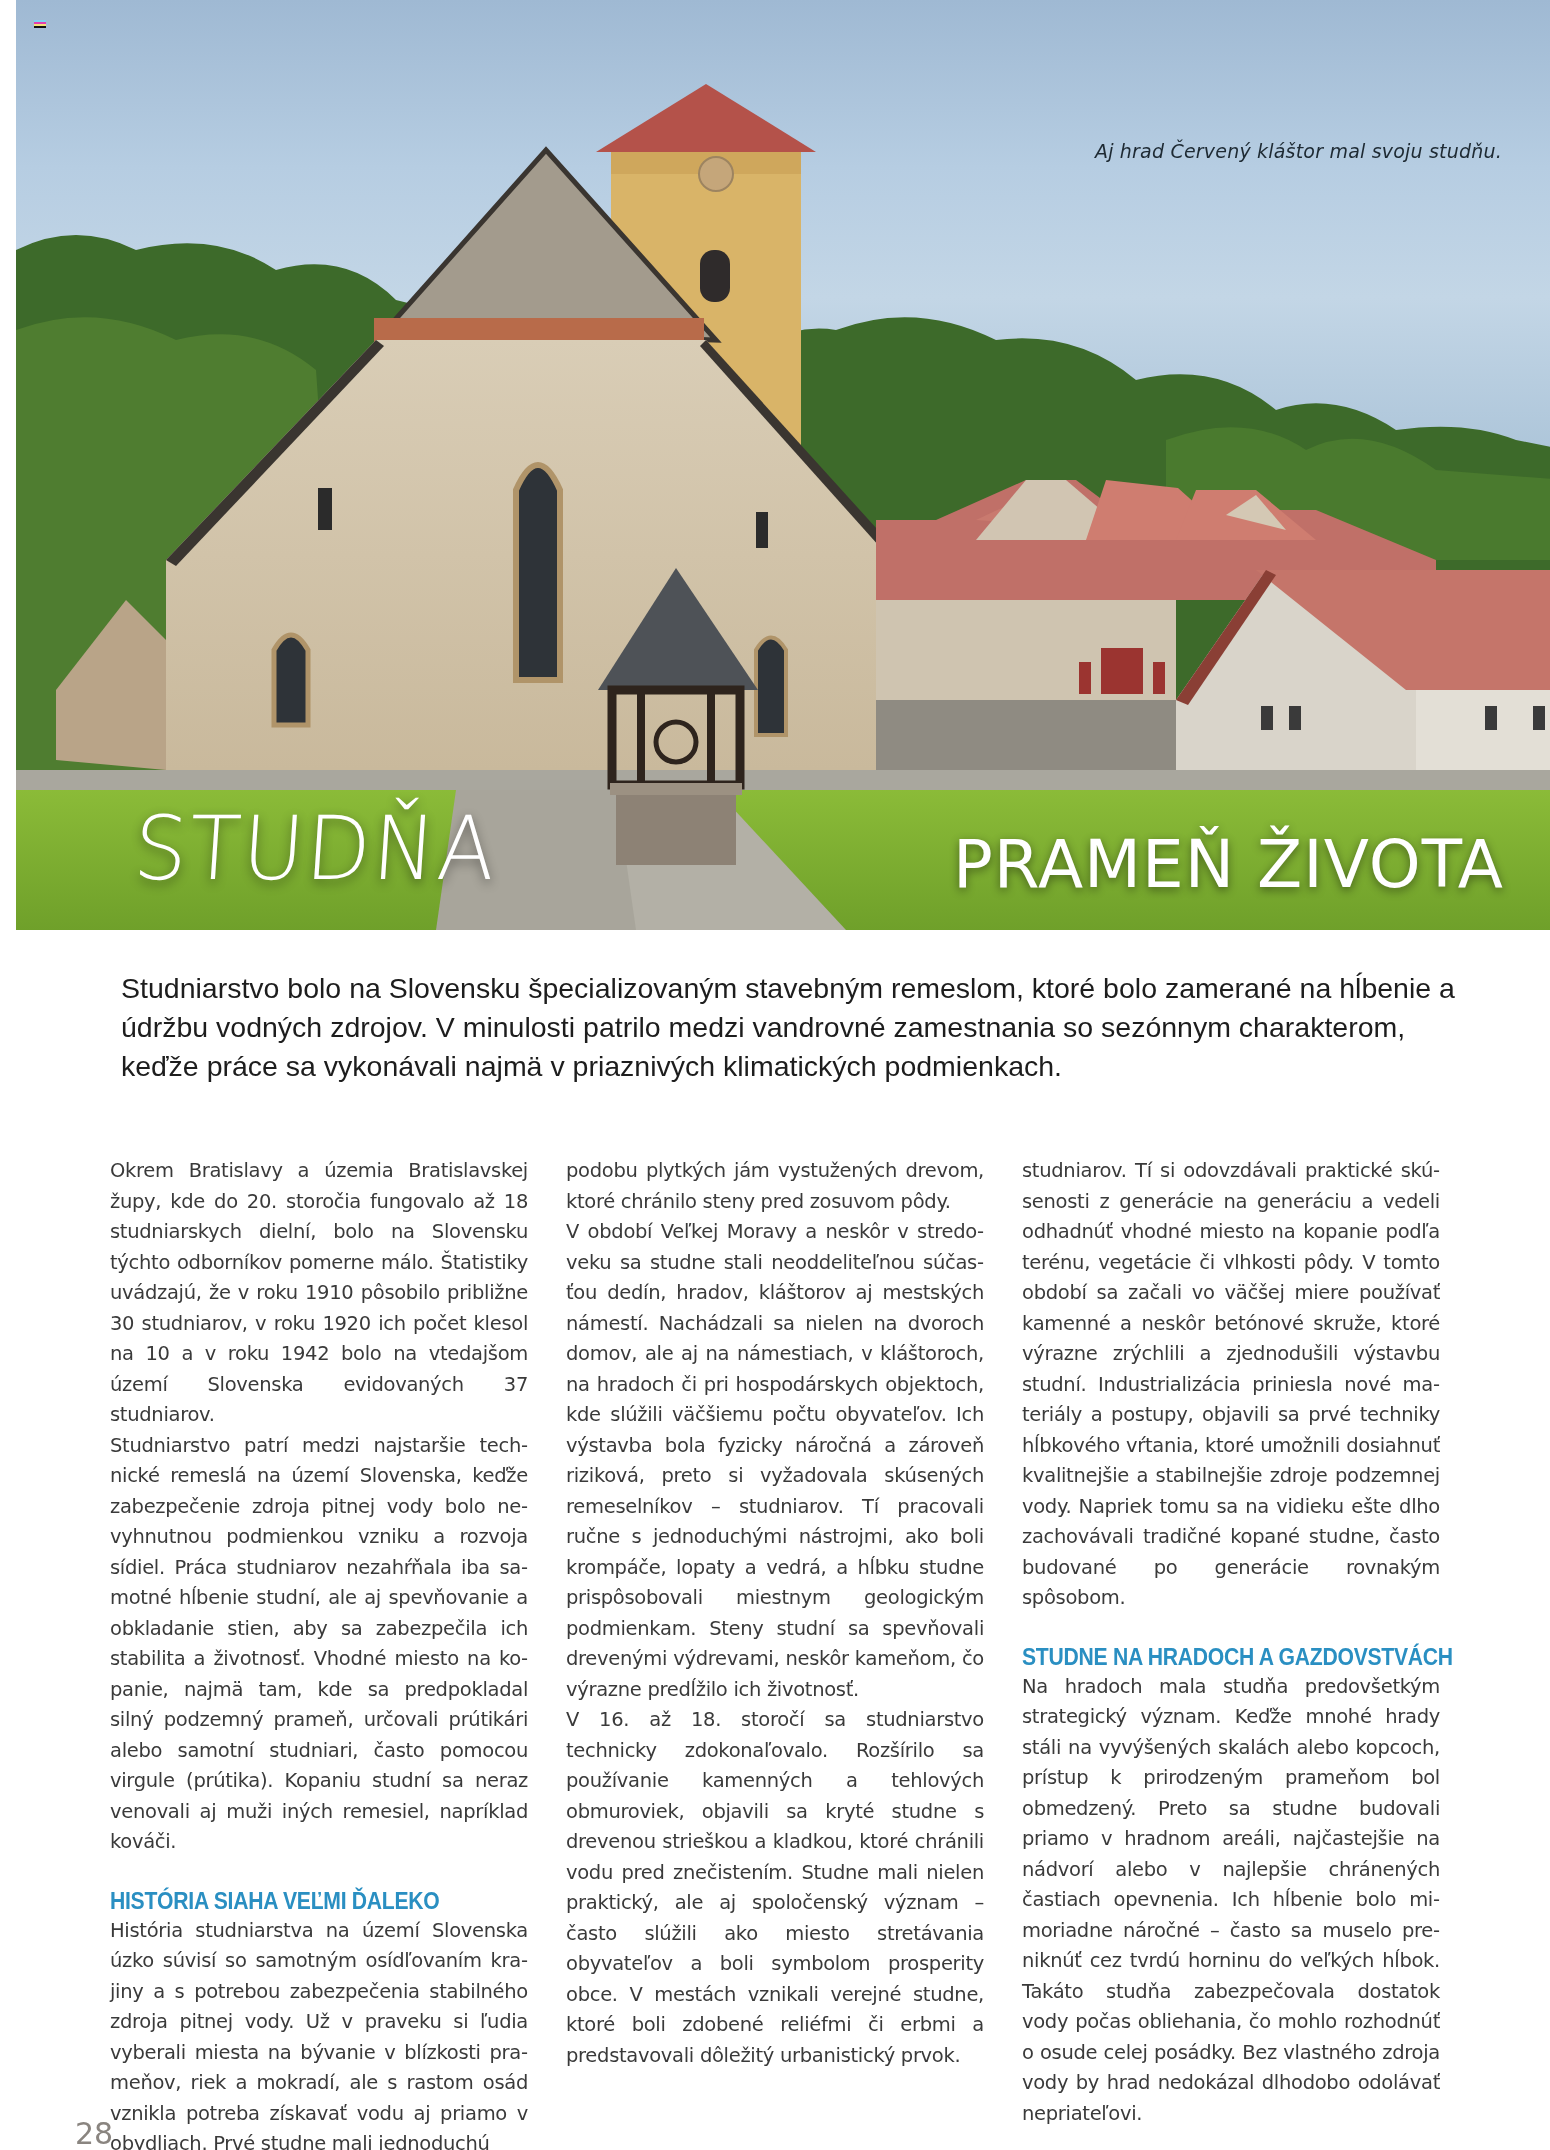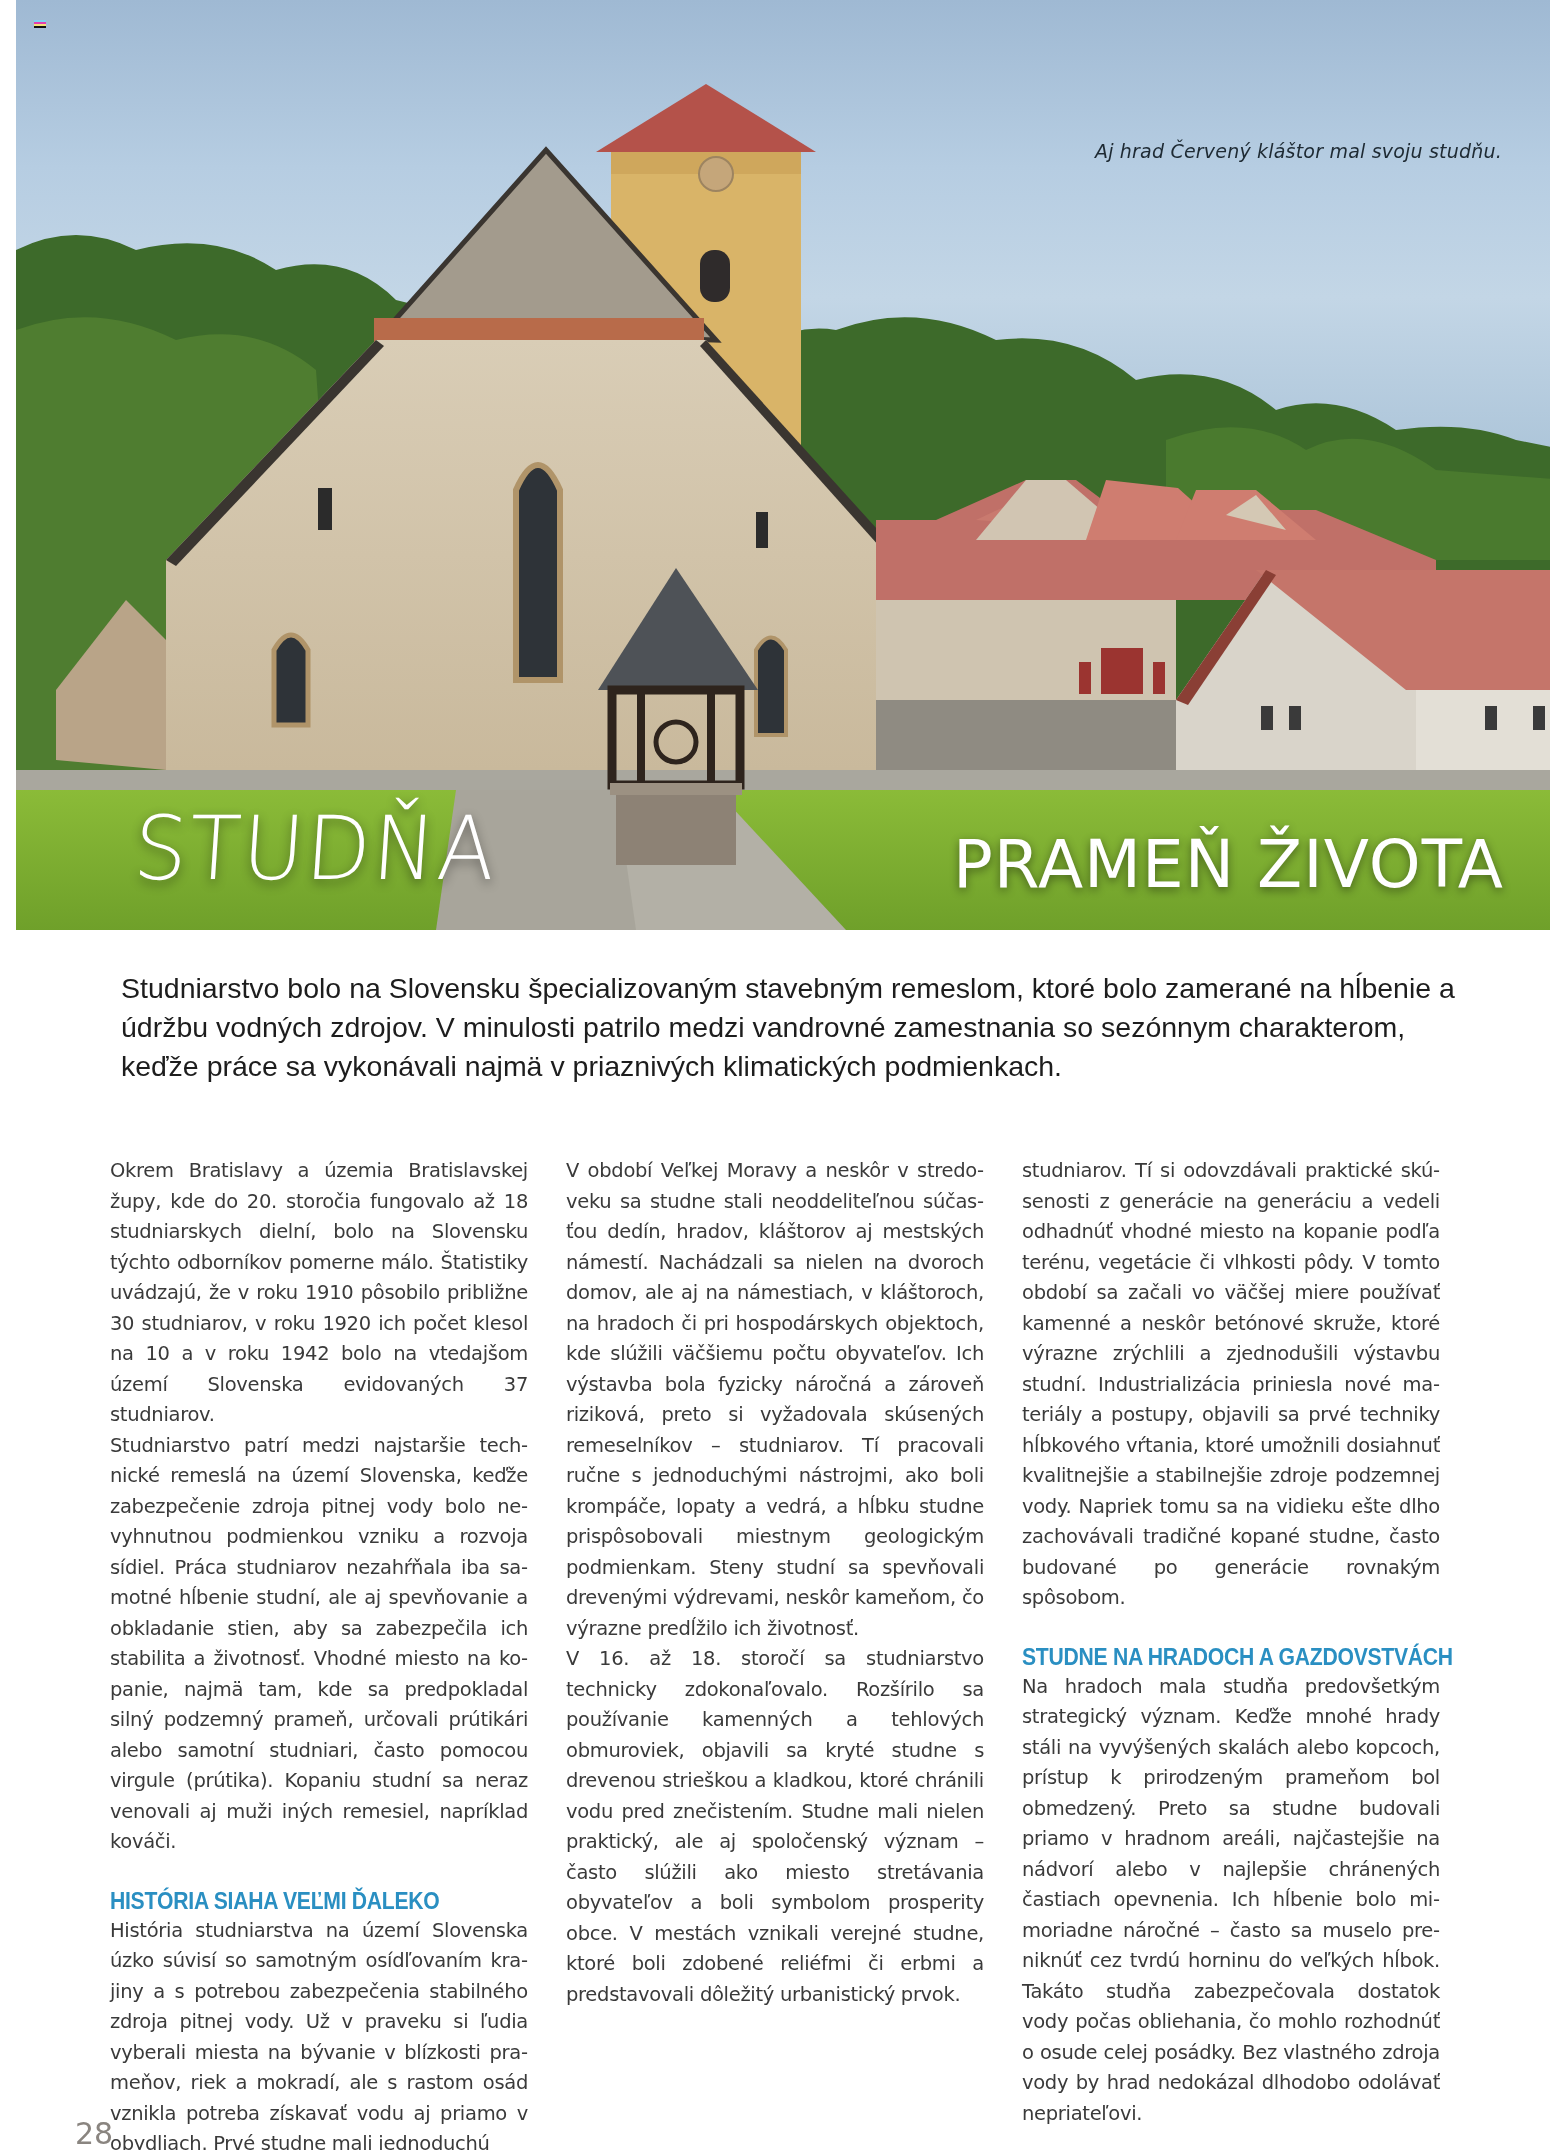--- a/index.html
+++ b/index.html
@@ -156,20 +156,21 @@
 <p class="lead">Studniarstvo bolo na Slovensku špecializovaným stavebným remeslom, ktoré bolo zamerané na hĺbenie a údržbu vodných zdrojov. V minulosti patrilo medzi vandrovné zamestnania so sezónnym charakterom, keďže práce sa vykonávali najmä v priaznivých klimatických podmienkach.</p>
 
 <div class="columns">
   <div class="col">
     <p>Okrem Bratislavy a územia Bratislavskej župy, kde do 20. storočia fungovalo až 18 studniarskych dielní, bolo na Slovensku týchto odborníkov pomerne málo. Šta­tistiky uvádzajú, že v roku 1910 pôsobilo približne 30 studniarov, v roku 1920 ich počet klesol na 10 a v roku 1942 bolo na vtedajšom území Slovenska evidovaných 37 studniarov.</p>
     <p>Studniarstvo patrí medzi najstaršie tech­nické remeslá na území Slovenska, keďže zabezpečenie zdroja pitnej vody bolo ne­vyhnutnou podmienkou vzniku a rozvoja sídiel. Práca studniarov nezahŕňala iba sa­motné hĺbenie studní, ale aj spevňovanie a obkladanie stien, aby sa zabezpečila ich stabilita a životnosť. Vhodné miesto na ko­panie, najmä tam, kde sa predpokladal silný podzemný prameň, určovali prútikári alebo samotní studniari, často pomocou virgule (prútika). Kopaniu studní sa neraz venovali aj muži iných remesiel, napríklad kováči.</p>
     <h3>HISTÓRIA SIAHA VEĽMI ĎALEKO</h3>
     <p>História studniarstva na území Slovenska úzko súvisí so samotným osídľovaním kra­jiny a s potrebou zabezpečenia stabilného zdroja pitnej vody. Už v praveku si ľudia vyberali miesta na bývanie v blízkosti pra­meňov, riek a mokradí, ale s rastom osád vznikla potreba získavať vodu aj priamo v obydliach. Prvé studne mali jednoduchú</p>
   </div>
   <div class="col">
+    <p>podobu plytkých jám vystužených drevom, ktoré chránilo steny pred zosuvom pôdy.</p>
     <p>V období Veľkej Moravy a neskôr v stredo­veku sa studne stali neoddeliteľnou súčas­ťou dedín, hradov, kláštorov aj mestských námestí. Nachádzali sa nielen na dvoroch domov, ale aj na námestiach, v kláštoroch, na hradoch či pri hospodárskych objektoch, kde slúžili väčšiemu počtu obyvateľov. Ich výstavba bola fyzicky náročná a zároveň riziková, preto si vyžadovala skúsených remeselníkov – studniarov. Tí pracovali ručne s jednoduchými nástrojmi, ako boli krompáče, lopaty a vedrá, a hĺbku studne prispôsobovali miestnym geologickým podmienkam. Steny studní sa spevňovali drevenými výdrevami, neskôr kameňom, čo výrazne predĺžilo ich životnosť.</p>
     <p>V 16. až 18. storočí sa studniarstvo technicky zdokonaľovalo. Rozšírilo sa používanie ka­menných a tehlových obmuroviek, objavili sa kryté studne s drevenou strieškou a kladkou, ktoré chránili vodu pred znečistením. Studne mali nielen praktický, ale aj spoločenský vý­znam – často slúžili ako miesto stretávania obyvateľov a boli symbolom prosperity obce. V mestách vznikali verejné studne, ktoré boli zdobené reliéfmi či erbmi a predstavovali dô­ležitý urbanistický prvok.</p>
   </div>
   <div class="col">
     <p>studniarov. Tí si odovzdávali praktické skú­senosti z generácie na generáciu a vedeli odhadnúť vhodné miesto na kopanie podľa terénu, vegetácie či vlhkosti pôdy. V tomto období sa začali vo väčšej miere používať kamenné a neskôr betónové skruže, ktoré výrazne zrýchlili a zjednodušili výstavbu studní. Industrializácia priniesla nové ma­teriály a postupy, objavili sa prvé techniky hĺbkového vŕtania, ktoré umožnili dosiah­nuť kvalitnejšie a stabilnejšie zdroje pod­zemnej vody. Napriek tomu sa na vidieku ešte dlho zachovávali tradičné kopané studne, často budované po generácie rov­nakým spôsobom.</p>
     <h3>STUDNE NA HRADOCH A GAZDOVSTVÁCH</h3>
     <p>Na hradoch mala studňa predovšetkým strategický význam. Keďže mnohé hrady stáli na vyvýšených skalách alebo kop­coch, prístup k prirodzeným prameňom bol obmedzený. Preto sa studne budova­li priamo v hradnom areáli, najčastejšie na nádvorí alebo v najlepšie chránených častiach opevnenia. Ich hĺbenie bolo mi­moriadne náročné – často sa muselo pre­niknúť cez tvrdú horninu do veľkých hĺbok. Takáto studňa zabezpečovala dostatok vody počas obliehania, čo mohlo rozhod­núť o osude celej posádky. Bez vlastného zdroja vody by hrad nedokázal dlhodobo odolávať nepriateľovi.</p>
   </div>
 </div>
 

